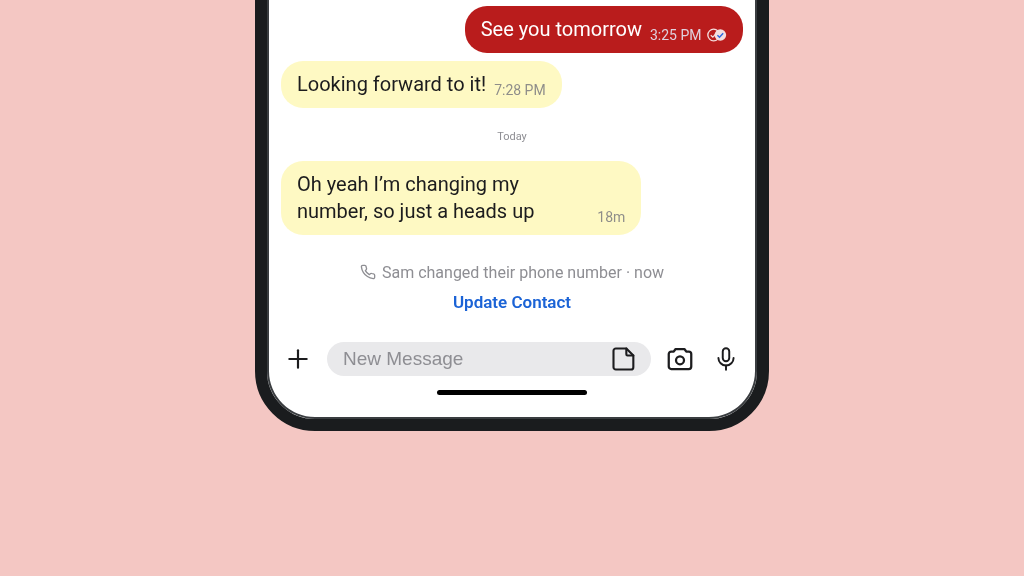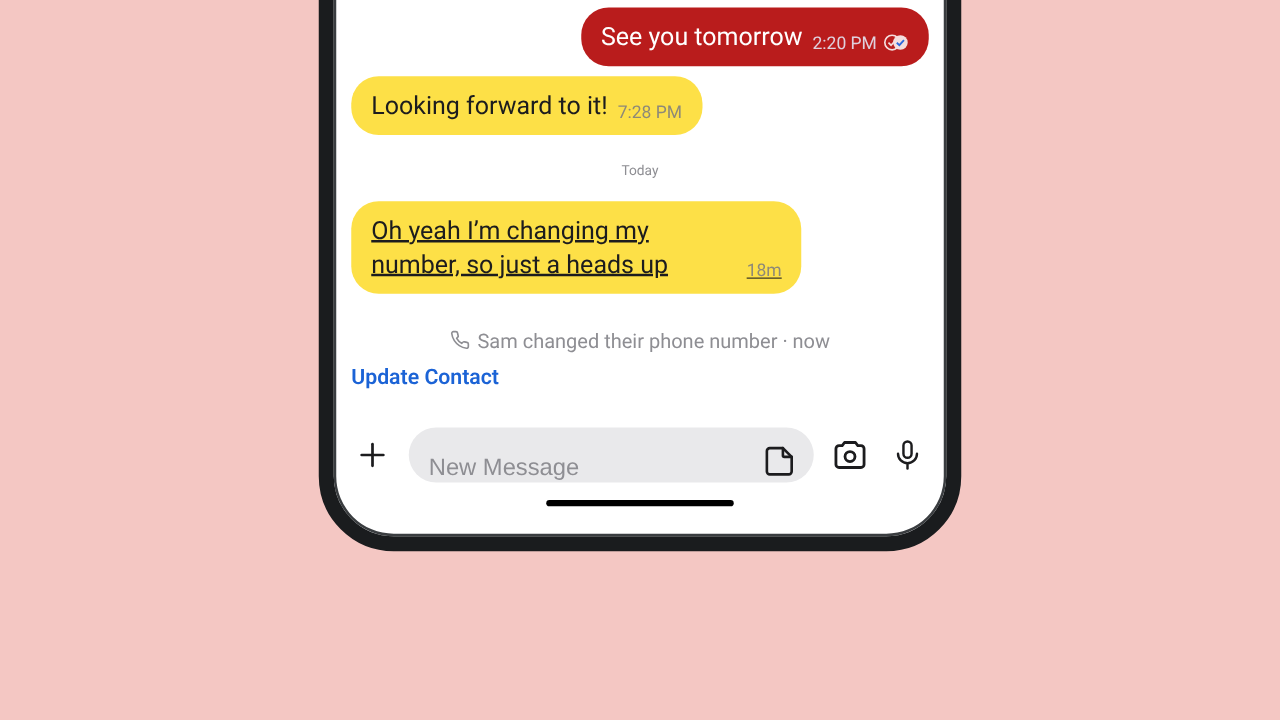--- a/index.html
+++ b/index.html
@@ -37,52 +37,53 @@
     border-radius: 22px;
     padding: 10px 16px;
     font-size: 20px;
     line-height: 1.35;
     display: inline-flex;
     align-items: flex-end;
     gap: 8px;
     max-width: 86%;
   }
   .bubble.out { background:#b91c1c; color:#ffffff; }
-  .bubble.in { background:#fde047; color:#1c1c1e; }
+  .bubble.in { background:#fef9c3; color:#1c1c1e; }
   .bubble .time {
     font-size: 14px;
     opacity: 0.85;
     position: relative;
     top: 2px;
     white-space: nowrap;
   }
   .bubble.out .time { color:#e6f0ff; }
   .bubble.in .time { color:#7b7b80; }
   .read-icon svg { vertical-align: -2px; margin-left: 2px; }
   .bubble .txt-wrap { display:flex; flex-direction:column; }
-  .bubble.wide { align-items: flex-end; text-decoration: underline; }
+  .bubble.wide { align-items: flex-end; }
   .bubble.wide .txt-wrap { flex:1; }
   .date-sep {
     text-align:center;
     color:#8e8e93;
     font-size:11px;
     margin: 18px 0 14px;
   }
   .sys-event {
     text-align:center;
     color:#8e8e93;
     font-size:16px;
     margin-top: 24px;
     display:flex;
     align-items:center;
     justify-content:center;
     gap:6px;
   }
   .sys-event .phone-icon svg { vertical-align: -2px; }
   .update-link {
+    text-align:center;
     margin: 10px 0 30px;
   }
   .update-link a {
     color:#1b63d6;
     font-weight:600;
     font-size:17px;
     text-decoration:none;
   }
   .composer {
     display:flex;
@@ -92,23 +93,23 @@
   .plus-btn {
     width:34px; height:34px;
     display:flex; align-items:center; justify-content:center;
     border-radius:50%;
   }
   .plus-btn svg { display:block; }
   .input-wrap {
     flex:1;
     background:#e9e9eb;
     border-radius:22px;
-    height:44px;
+    height:34px;
     display:flex;
-    align-items:flex-end;
+    align-items:center;
     padding: 0 10px 0 16px;
   }
   .input-wrap input {
     flex:1;
     border:none;
     background:transparent;
     font-size:19px;
     color:#1c1c1e;
     outline:none;
   }
@@ -130,21 +131,21 @@
 <body>
 
 <div class="phone">
   <div class="screen">
     <div class="thread">
 
       <div class="bubble-row out">
         <div class="bubble out">
           <span>See you tomorrow</span>
           <span class="time">
-            <span>2:20 PM</span>
+            <span>3:25 PM</span>
             <span class="read-icon">
               <svg width="20" height="14" viewBox="0 0 24 16">
                 <circle cx="8" cy="8" r="7" fill="none" stroke="#ffffff" stroke-width="1.6"></circle>
                 <path d="M4.5 8.2 L7 10.6 L11.4 5.8" fill="none" stroke="#ffffff" stroke-width="1.6"></path>
                 <circle cx="16" cy="8" r="7" fill="#ffffff"></circle>
                 <path d="M12.5 8.2 L15 10.6 L19.4 5.8" fill="none" stroke="#1677ff" stroke-width="1.8"></path>
               </svg>
             </span>
           </span>
         </div>

